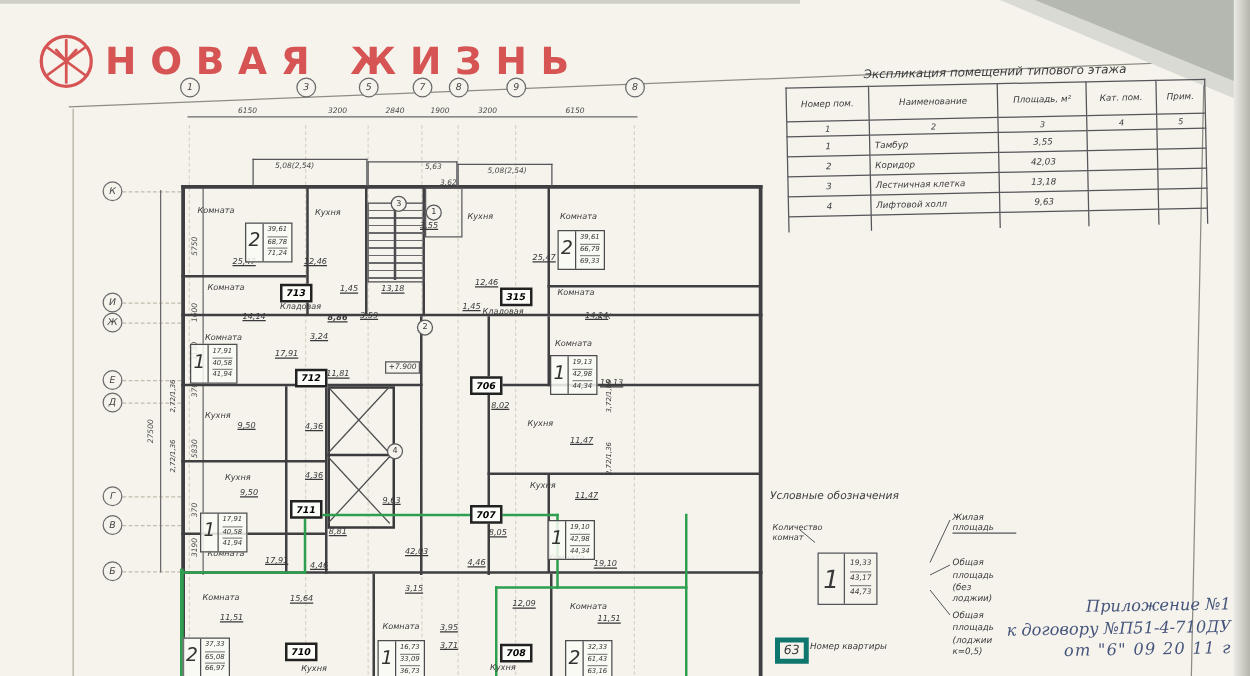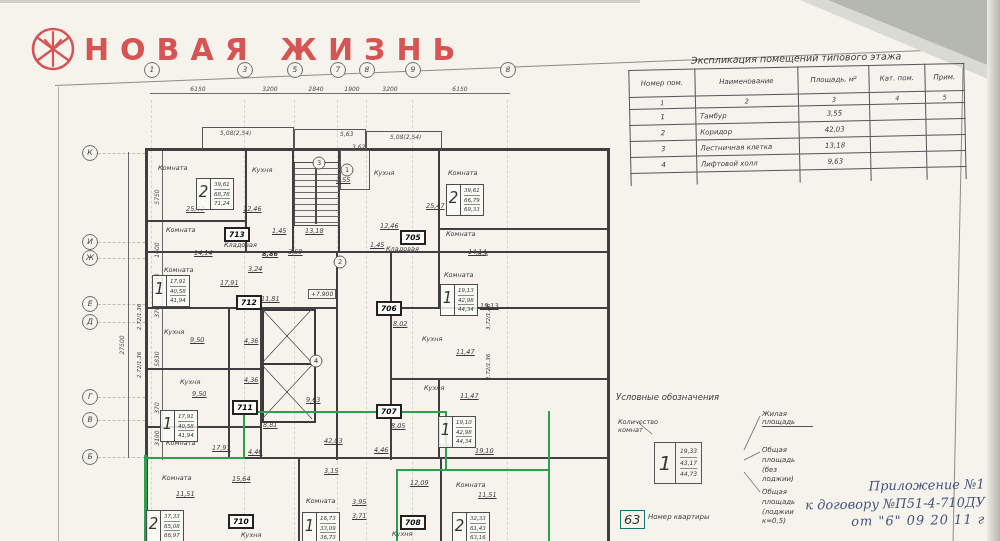--- a/index.html
+++ b/index.html
@@ -52,21 +52,21 @@
   .lg-title{font-style:italic;font-size:8.5px;}
   .lg-count{position:absolute;left:2px;top:26px;font-style:italic;font-size:6.5px;width:62px;line-height:1.3;}
   .lg-box{position:absolute;left:38px;top:50px;display:flex;border:1px solid #55555a;background:#f5f3ec;}
   .lg-d{width:20px;border-right:1px solid #55555a;font-size:20px;line-height:40px;text-align:center;font-style:italic;}
   .lg-vs{display:flex;flex-direction:column;justify-content:center;padding:1px 4px;font-style:italic;font-size:6px;line-height:1.8;}
   .lg-vs span{border-bottom:1px solid #8a8a8a;}
   .lg-vs span:last-child{border-bottom:none;}
   .lg-l1{position:absolute;left:146px;top:18px;font-style:italic;font-size:7px;border-bottom:1px solid #55555a;padding-right:18px;}
   .lg-l2{position:absolute;left:146px;top:54px;font-style:italic;font-size:7px;line-height:1.4;}
   .lg-l3{position:absolute;left:146px;top:96px;font-style:italic;font-size:7px;line-height:1.4;}
-  .lg-aptbox{position:absolute;left:4px;top:118px;border:1px solid #0f766e;font-style:italic;font-size:13px;padding:1px 3px;}
+  .lg-aptbox{position:absolute;left:4px;top:118px;border:4px solid #0f766e;font-style:italic;font-size:10px;padding:1px 3px;}
   .lg-aptlbl{position:absolute;left:32px;top:121px;font-style:italic;font-size:7px;}
   .lg-svg{position:absolute;left:0;top:0;overflow:visible;}
   
   .anno{position:absolute;left:690px;top:478px;width:295px;text-align:right;color:#46557c;transform:rotate(-1deg);z-index:9;font-family:"DejaVu Serif",serif;font-style:italic;}
   .anno .a1{font-size:13px;line-height:1.35;}
   .anno .a2{font-size:13px;line-height:1.35;}
   .anno .a3{font-size:13px;line-height:1.35;letter-spacing:1px;}
 </style>
 </head>
 <body>
@@ -305,21 +305,21 @@
           <div class="d">2</div>
           <div class="vs">
             <span>32,33</span>
             <span>61,43</span>
             <span>63,16</span>
           </div>
         </div>
       </div>
     <div id="plan-unitnums">
         <div class="unum" style="left: 224px; top: 227px;">713</div>
-        <div class="unum" style="left: 400px; top: 230px;">705</div>
+        <div class="unum" style="left: 400px; top: 230px;">315</div>
         <div class="unum" style="left: 236px; top: 295px;">712</div>
         <div class="unum" style="left: 376px; top: 301px;">706</div>
         <div class="unum" style="left: 232px; top: 400px;">711</div>
         <div class="unum" style="left: 376px; top: 404px;">707</div>
         <div class="unum" style="left: 228px; top: 514px;">710</div>
         <div class="unum" style="left: 400px; top: 515px;">708</div>
       </div>
     <div id="plan-grid">
         <div class="bub" style="left: 152px; top: 70px;">1</div>
         <div class="bub" style="left: 245px; top: 70px;">3</div>

